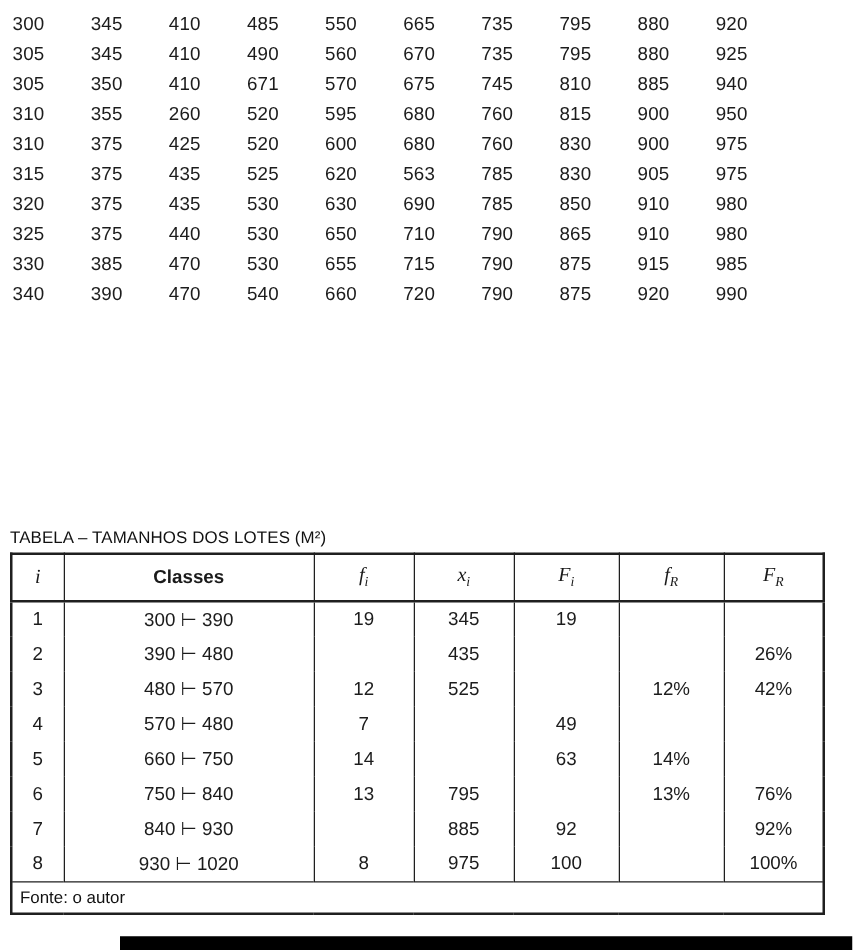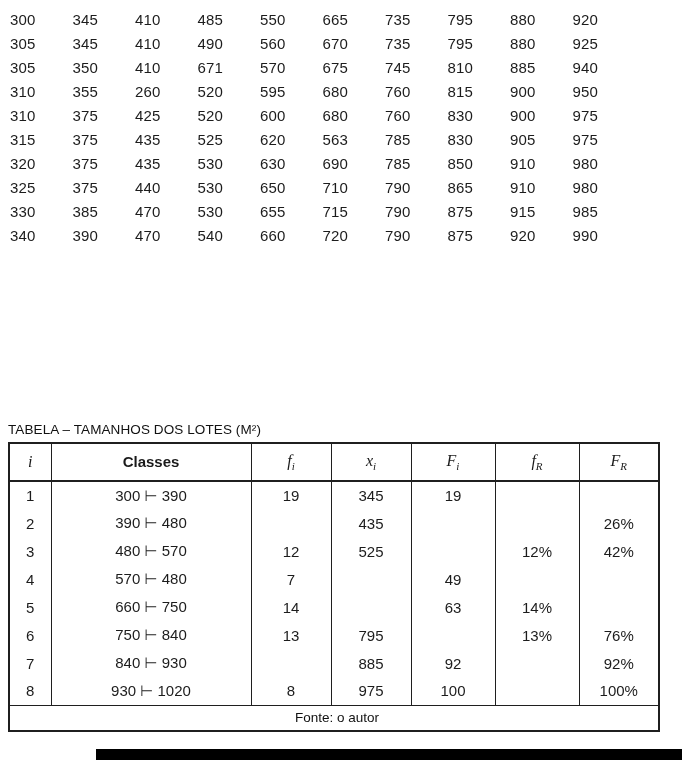--- a/index.html
+++ b/index.html
@@ -85,21 +85,21 @@
     text-align: center;
     vertical-align: middle;
     font-size: 15px;
     color: #1c1c1c;
   }
   table.freq tbody td:first-child { border-left: none; }
 
   table.freq tfoot td {
     height: 26px;
     border-top: 1.5px solid #1f1f1f;
-    text-align: center;
+    text-align: left;
     padding-left: 6px;
     font-size: 13.5px;
     vertical-align: middle;
     color: #111;
   }
   
   .bottom-bar {
     position: absolute;
     bottom: 0; right: 0;
     left: 96px;

